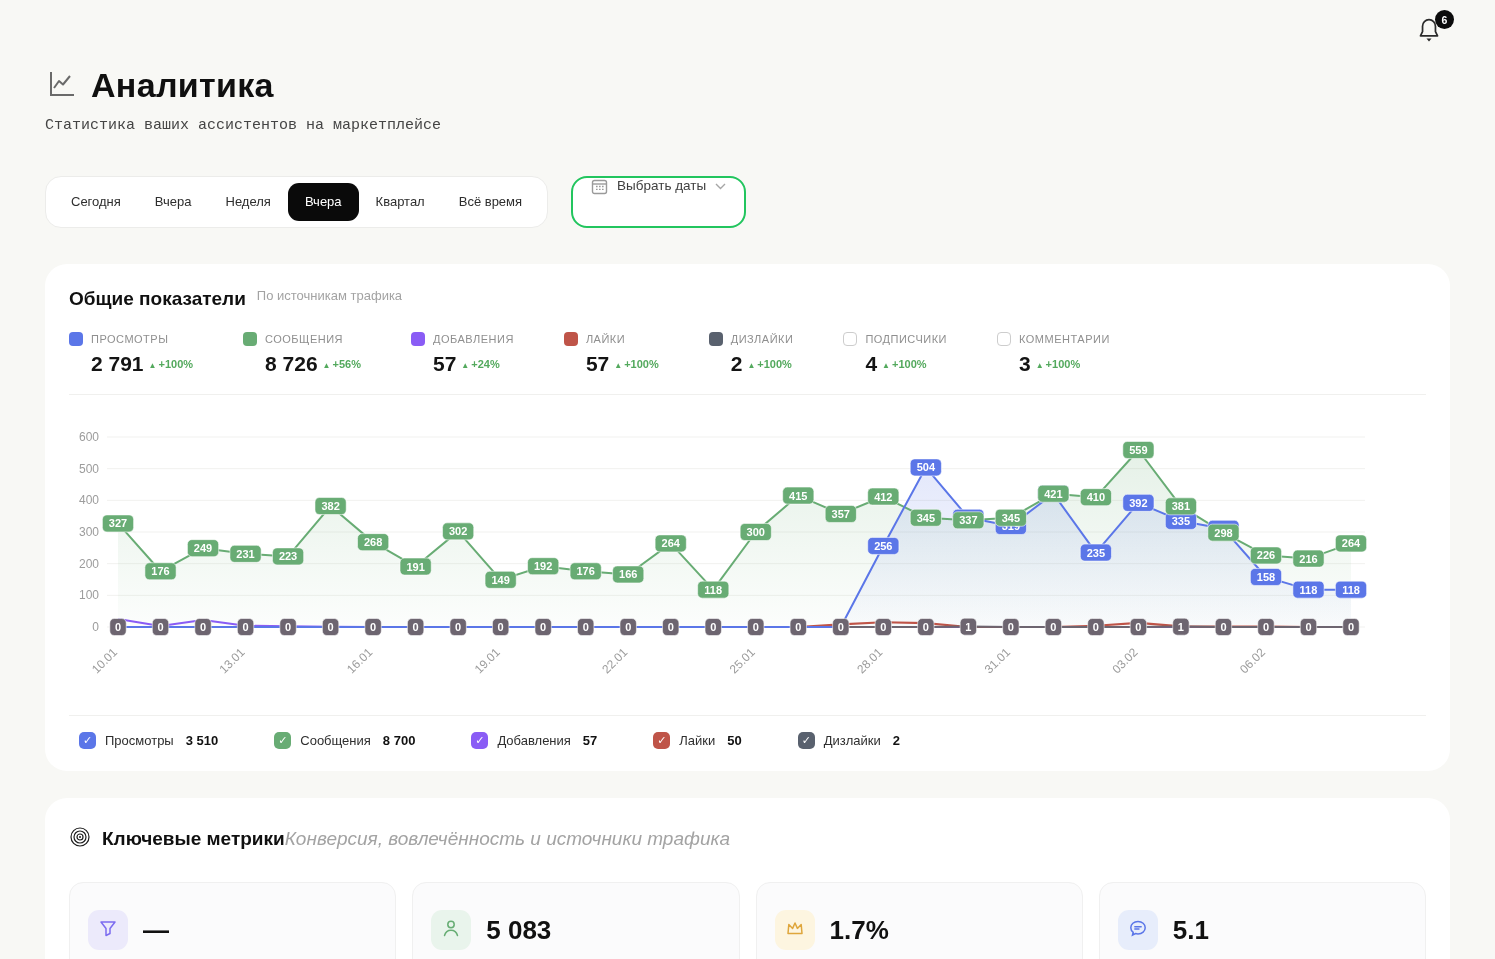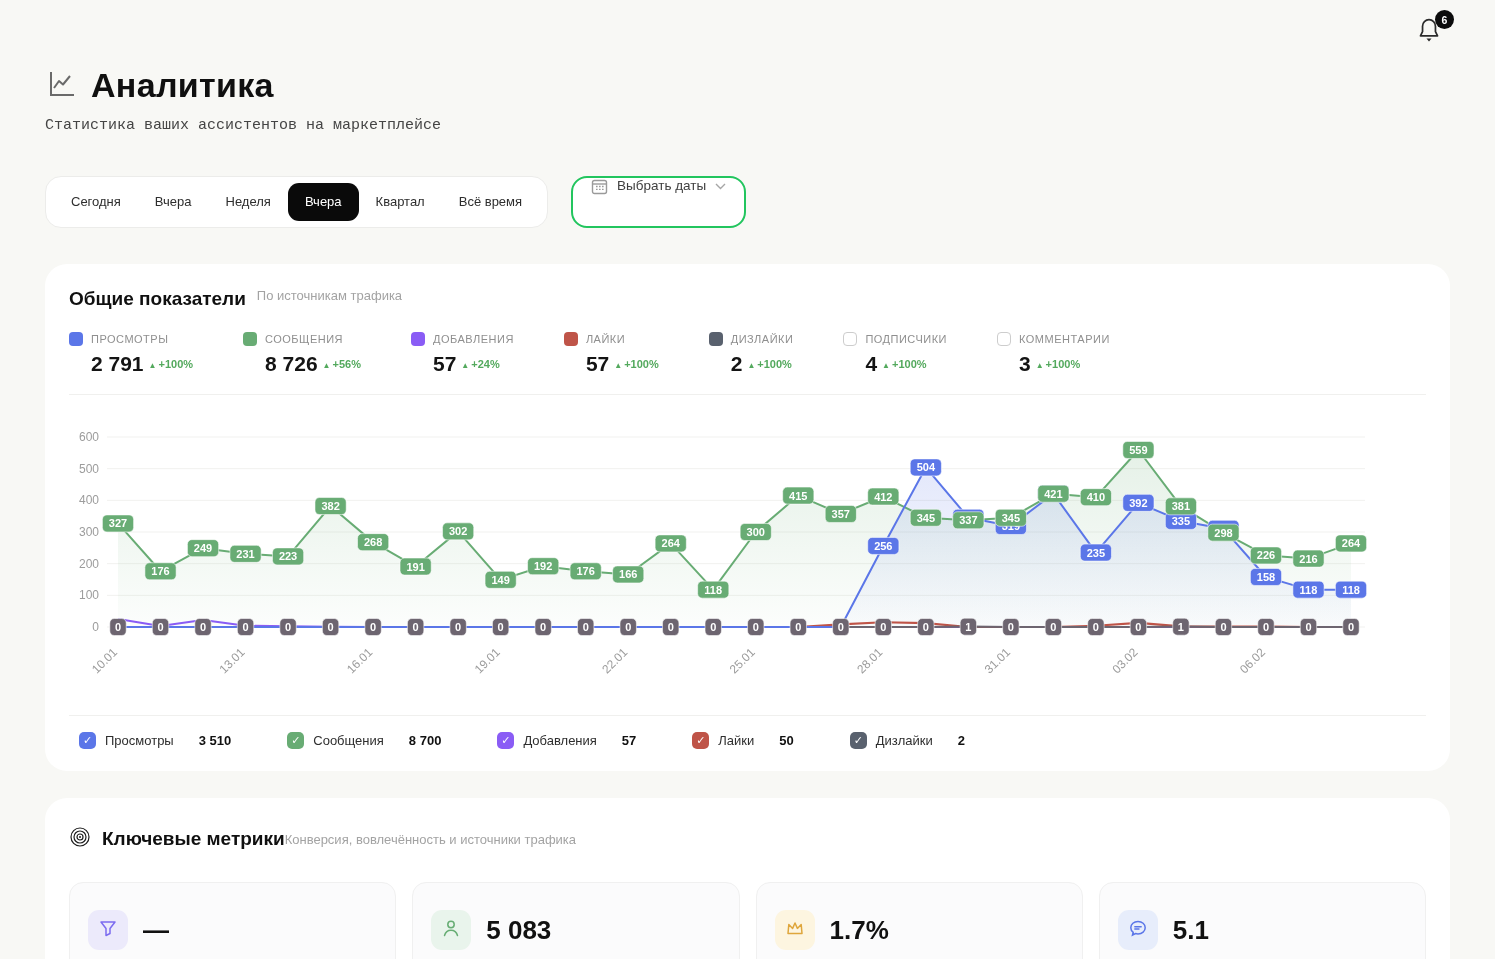--- a/index.html
+++ b/index.html
@@ -42,27 +42,27 @@
   .m-delta { font-size:11px; color:#53a95d; font-weight:bold; }
   .m-delta .arr { font-size:8px; margin-right:2px; }
 
   .chart-wrap { padding-top:12px; }
   svg text { font-family:"Liberation Sans","DejaVu Sans",sans-serif; }
 
   .legend-row { border-top:1px solid #f0f0ee; margin-top:4px; padding:16px 10px 22px; display:flex; gap:56px; align-items:center; }
   .lg-item { display:flex; align-items:center; gap:9px; cursor:pointer; }
   .lg-box { width:17px; height:17px; border-radius:5px; color:#fff; font-size:11px; display:flex; align-items:center; justify-content:center; }
   .lg-label { font-size:13px; color:#2e2e2e; }
-  .lg-val { font-size:13px; font-weight:bold; color:#111; margin-left:16px; }
+  .lg-val { font-size:13px; font-weight:bold; color:#111; margin-left:3px; }
 
   
   .card-key { margin-top:27px; padding:28px 24px; height:240px; }
   .key-head { display:flex; align-items:center; justify-content:flex-start; }
   .key-title-wrap { display:flex; align-items:center; gap:11px; }
-  .key-sub { font-size:13px; color:#a3a3a3; }
+  .key-sub { font-size:19px; color:#a3a3a3;font-style:italic; }
   .key-cards { margin-top:30px; display:flex; gap:16px; }
   .kcard { flex:1; background:#fbfbfc; border:1px solid #f0f0f0; border-radius:14px; padding:18px; display:flex; align-items:center; gap:15px; height:96px; }
   .chip { width:40px; height:40px; border-radius:11px; display:flex; align-items:center; justify-content:center; flex:0 0 auto; }
   .kval { font-size:26px; font-weight:bold; color:#111; }
 </style>
 </head>
 <body>
 
 <div class="bell-wrap">
   <span>

